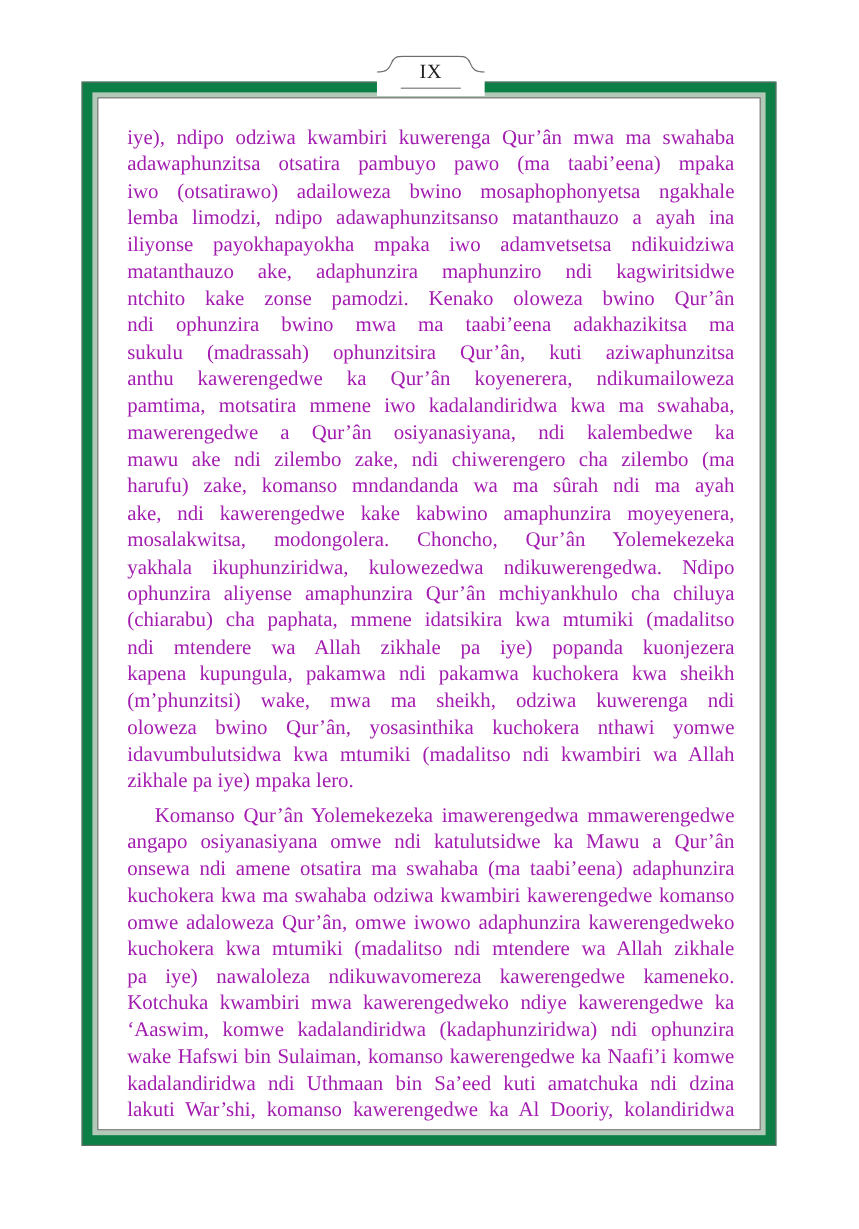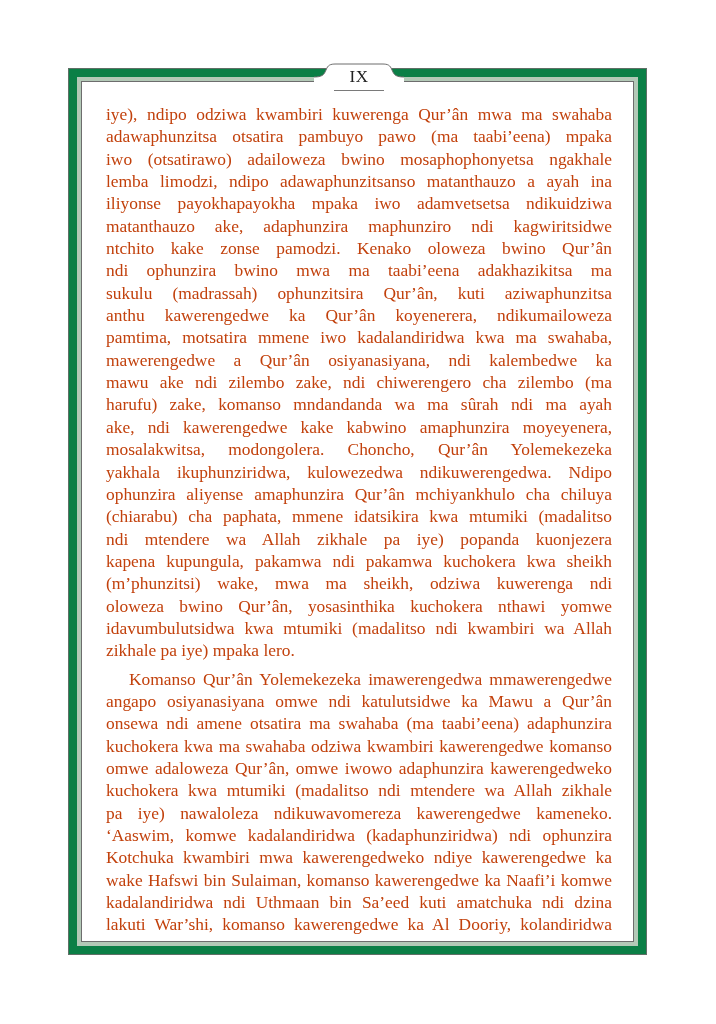--- a/index.html
+++ b/index.html
@@ -38,21 +38,21 @@
     top: 4px;
     right: 4px;
     bottom: 4px;
     background: #ffffff;
     border: 1px solid #6d6d6d;
     box-sizing: border-box;
   }
   .page-tab {
     position: absolute;
     left: 324px;
-    top: 63px;
+    top: 46px;
     width: 70px;
     height: 32px;
   }
   .page-tab svg {
     position: absolute;
     left: -10px;
     top: 0;
   }
   .page-number {
     position: absolute;
@@ -70,21 +70,21 @@
     top: 27px;
     width: 50px;
     height: 1px;
     background: #7a7a7a;
   }
   .text-block {
     position: absolute;
     left: 106px;
     top: 103px;
     width: 506px;
-    color: #c2410c;
+    color: #a21caf;
     font-size: 17.4px;
   }
   .line {
     display: block;
     height: 22.35px;
     line-height: 22.35px;
     text-align: justify;
     text-align-last: justify;
     white-space: nowrap;
     overflow: visible;
@@ -148,19 +148,19 @@
     </div>
     <div class="para-gap"></div>
     <div class="paragraph">
       <span class="line indent">Komanso Qur’ân Yolemekezeka imawerengedwa mmawerengedwe</span>
       <span class="line">angapo osiyanasiyana omwe ndi katulutsidwe ka Mawu a Qur’ân</span>
       <span class="line">onsewa ndi amene otsatira ma swahaba (ma taabi’eena) adaphunzira</span>
       <span class="line">kuchokera kwa ma swahaba odziwa kwambiri kawerengedwe komanso</span>
       <span class="line">omwe adaloweza Qur’ân, omwe iwowo adaphunzira kawerengedweko</span>
       <span class="line">kuchokera kwa mtumiki (madalitso ndi mtendere wa Allah zikhale</span>
       <span class="line">pa iye) nawaloleza ndikuwavomereza kawerengedwe kameneko.</span>
+      <span class="line">Kotchuka kwambiri mwa kawerengedweko ndiye kawerengedwe ka</span>
       <span class="line">‘Aaswim, komwe kadalandiridwa (kadaphunziridwa) ndi ophunzira</span>
-      <span class="line">Kotchuka kwambiri mwa kawerengedweko ndiye kawerengedwe ka</span>
       <span class="line">wake Hafswi bin Sulaiman, komanso kawerengedwe ka Naafi’i komwe</span>
       <span class="line">kadalandiridwa ndi Uthmaan bin Sa’eed kuti amatchuka ndi dzina</span>
       <span class="line">lakuti War’shi, komanso kawerengedwe ka Al Dooriy, kolandiridwa</span>
     </div>
   </div>
 
 </body></html>

